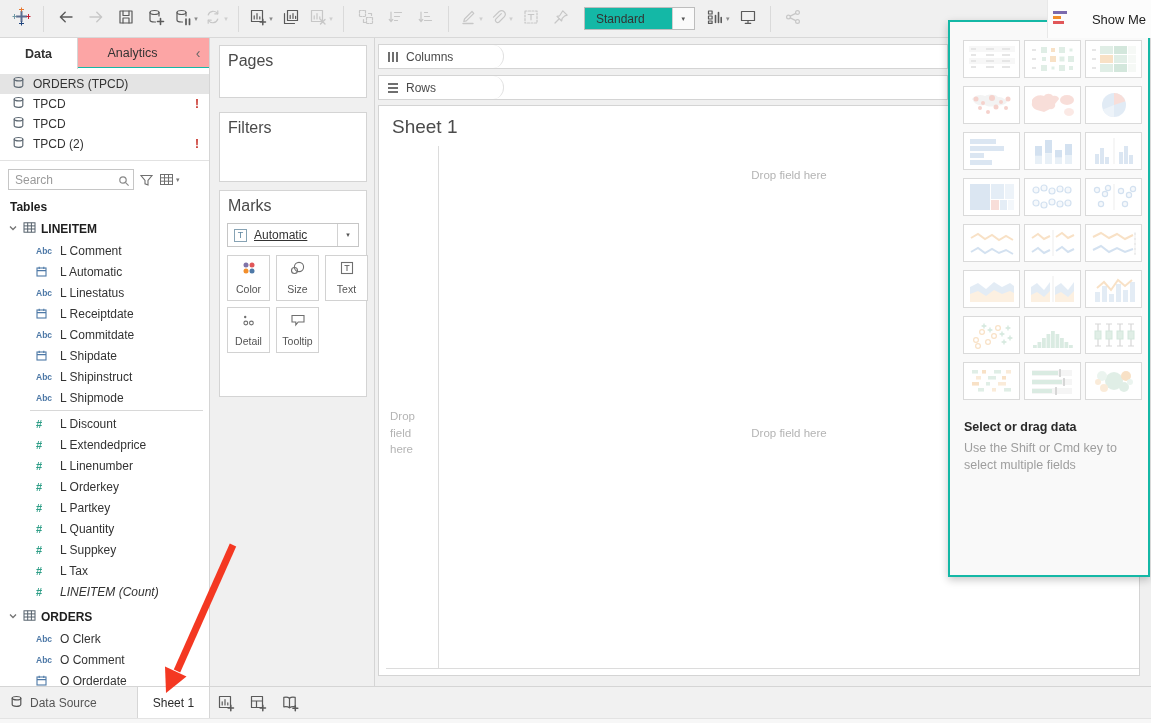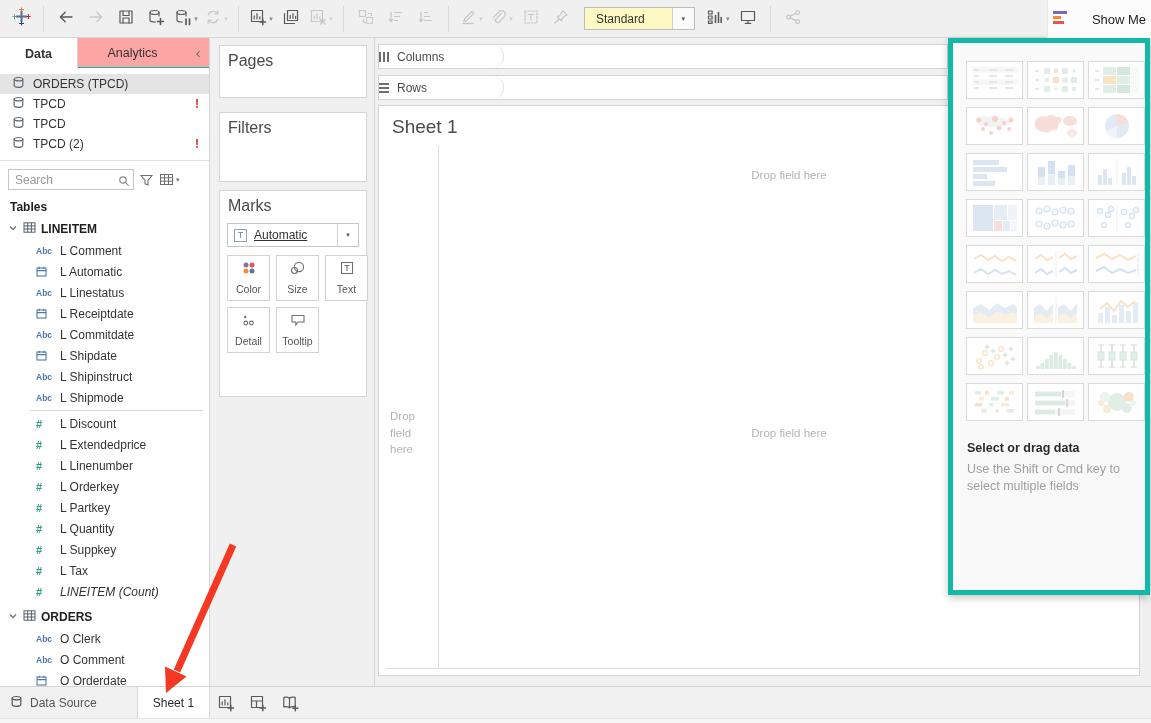--- a/index.html
+++ b/index.html
@@ -10,21 +10,21 @@
   #toolbar { position:absolute; left:0; top:0; width:1151px; height:38px;
     background:#f0f0f0; border-bottom:1px solid #d8d8d8; display:flex; align-items:center;
     padding-left:6px; }
   .tbtn { min-width:28px; height:27px; display:flex; align-items:center; justify-content:center;
     color:#5a5a5a; margin:0 1px; }
   .tbtn.dis { color:#c7c7c7; }
   .tbtn .caret { font-size:7px; margin-left:2px; color:#8a8a8a; }
   .tbtn.dis .caret { color:#cfcfcf; }
   .tsep { width:1px; height:26px; background:#dadada; margin:0 7px; }
   .fit-select { display:flex; align-items:center; height:23px; border:1px solid #bdbdbd;
-    background:#fef9c3; margin:0 8px;gap:16px; }
+    background:#14b8a6; margin:0 8px;gap:16px; }
   .fit-label { padding:0 11px; font-size:12px; color:#333; }
   .fit-caret { width:22px; align-self:stretch; display:grid; place-items:center;
     border-left:1px solid #d0d0d0; font-size:7px; color:#555; background:#fafafa; }
   #showme-btn { position:absolute; right:0; top:0; width:104px; height:38px; background:#fcfcfc;
     border-left:1px solid #e8e8e8; display:flex; align-items:center; justify-content:center;
     gap:24px; font-size:13px; color:#1d1d1d; z-index:30; }
 
   
   #sidebar { position:absolute; left:0; top:38px; width:210px; height:648px; background:#fff;
     border-right:1px solid #d5d5d5; overflow:hidden; }
@@ -79,36 +79,36 @@
   .mbtn { height:46px; border:1px solid #d2d2d2; background:#fff; display:flex;
     flex-direction:column; align-items:center; justify-content:center; gap:4px; }
   .mbtn .lbl { font-size:10.5px; color:#555; }
 
   
   #canvasreg { position:absolute; left:375px; top:38px; width:776px; height:648px; background:#f0f0f0; }
   .shelf { position:absolute; left:3px; width:570px; height:25px; background:#fff;
     border:1px solid #d4d4d4; display:flex; align-items:center; }
   #shelf-cols { top:6px; } #shelf-rows { top:37px; }
   .shelf-label { width:125px; align-self:stretch; display:flex; align-items:center; gap:8px;
-    padding-left:0; border-right:1px solid #e2e2e2; font-size:12px; color:#4a4a4a;border-radius:11px; }
+    padding-left:9px; border-right:1px solid #e2e2e2; font-size:12px; color:#4a4a4a;border-radius:11px; }
   .ic-cols { display:flex; gap:2px; } .ic-cols i { width:2px; height:10px; background:#6f6f6f; }
   .ic-rows { display:flex; flex-direction:column; gap:2px; } .ic-rows i { width:10px; height:2px; background:#6f6f6f; }
   #sheet { position:absolute; left:3px; top:67px; width:762px; height:571px; background:#fff;
     border:1px solid #d4d4d4; }
   #sheet-title { position:absolute; left:13px; top:10px; font-size:19px; color:#4b4b4b; }
   .vline { position:absolute; left:59px; top:40px; bottom:6px; width:1px; background:#dcdcdc; }
   .hline { position:absolute; left:7px; right:0; bottom:6px; height:1px; background:#dcdcdc; }
   .dropzone { position:absolute; font-size:11.5px; color:#b4b4b4; }
   #drop-top { left:60px; right:0; top:63px; text-align:center; }
   #drop-center { left:60px; right:0; top:321px; text-align:center; }
   #drop-left { left:11px; top:302px; width:38px; line-height:1.45; }
 
   
-  #showme { position:absolute; left:948px; top:38px; width:202px; height:557px; background:#f9f9f9;
-    border:5px solid #14b8a6; box-shadow:0 3px 8px rgba(0,0,0,.22); z-index:20; }
+  #showme { position:absolute; left:948px; top:20px; width:202px; height:557px; background:#f9f9f9;
+    border:2px solid #14b8a6; box-shadow:0 3px 8px rgba(0,0,0,.22); z-index:20; }
   .sm-grid { display:grid; grid-template-columns:repeat(3,57px); gap:8px 4px; padding:18px 0 0 13px; }
   .thumb { width:57px; height:38px; background:#fff; border:1px solid #dadada;
     display:flex; align-items:center; justify-content:center; }
   .thumb svg { opacity:.5; }
   .sm-title { margin:20px 14px 0; font-size:12.5px; font-weight:700; color:#2a2a2a; }
   .sm-hint { margin:6px 14px 0; font-size:12.5px; color:#9e9e9e; line-height:1.35; width:162px; }
 
   
   #bottombar { position:absolute; left:0; top:686px; width:1151px; height:37px;
     background:#f1f1f1; border-top:1px solid #d5d5d5; }

